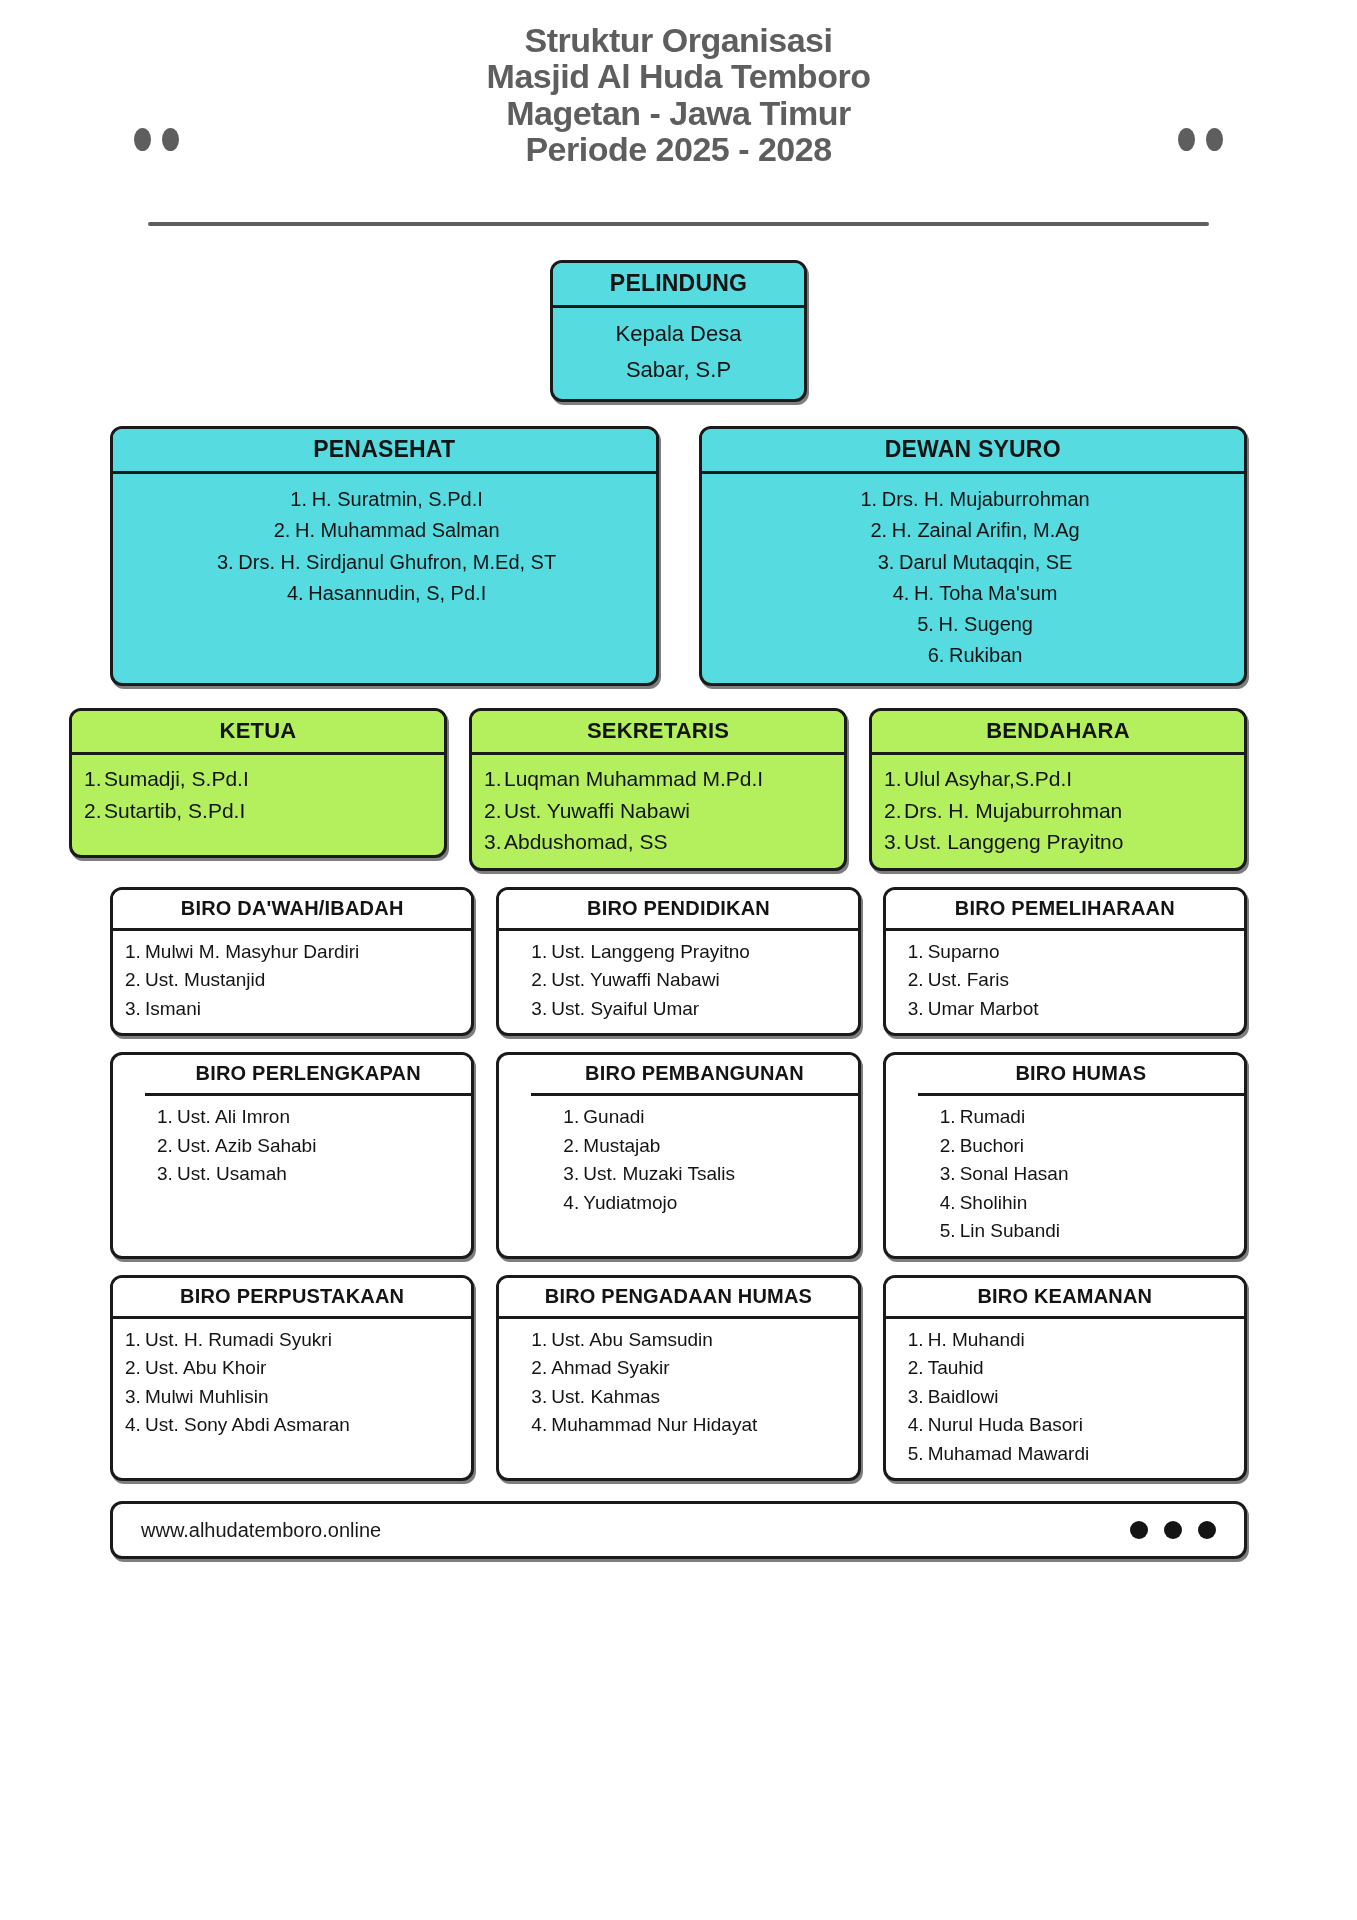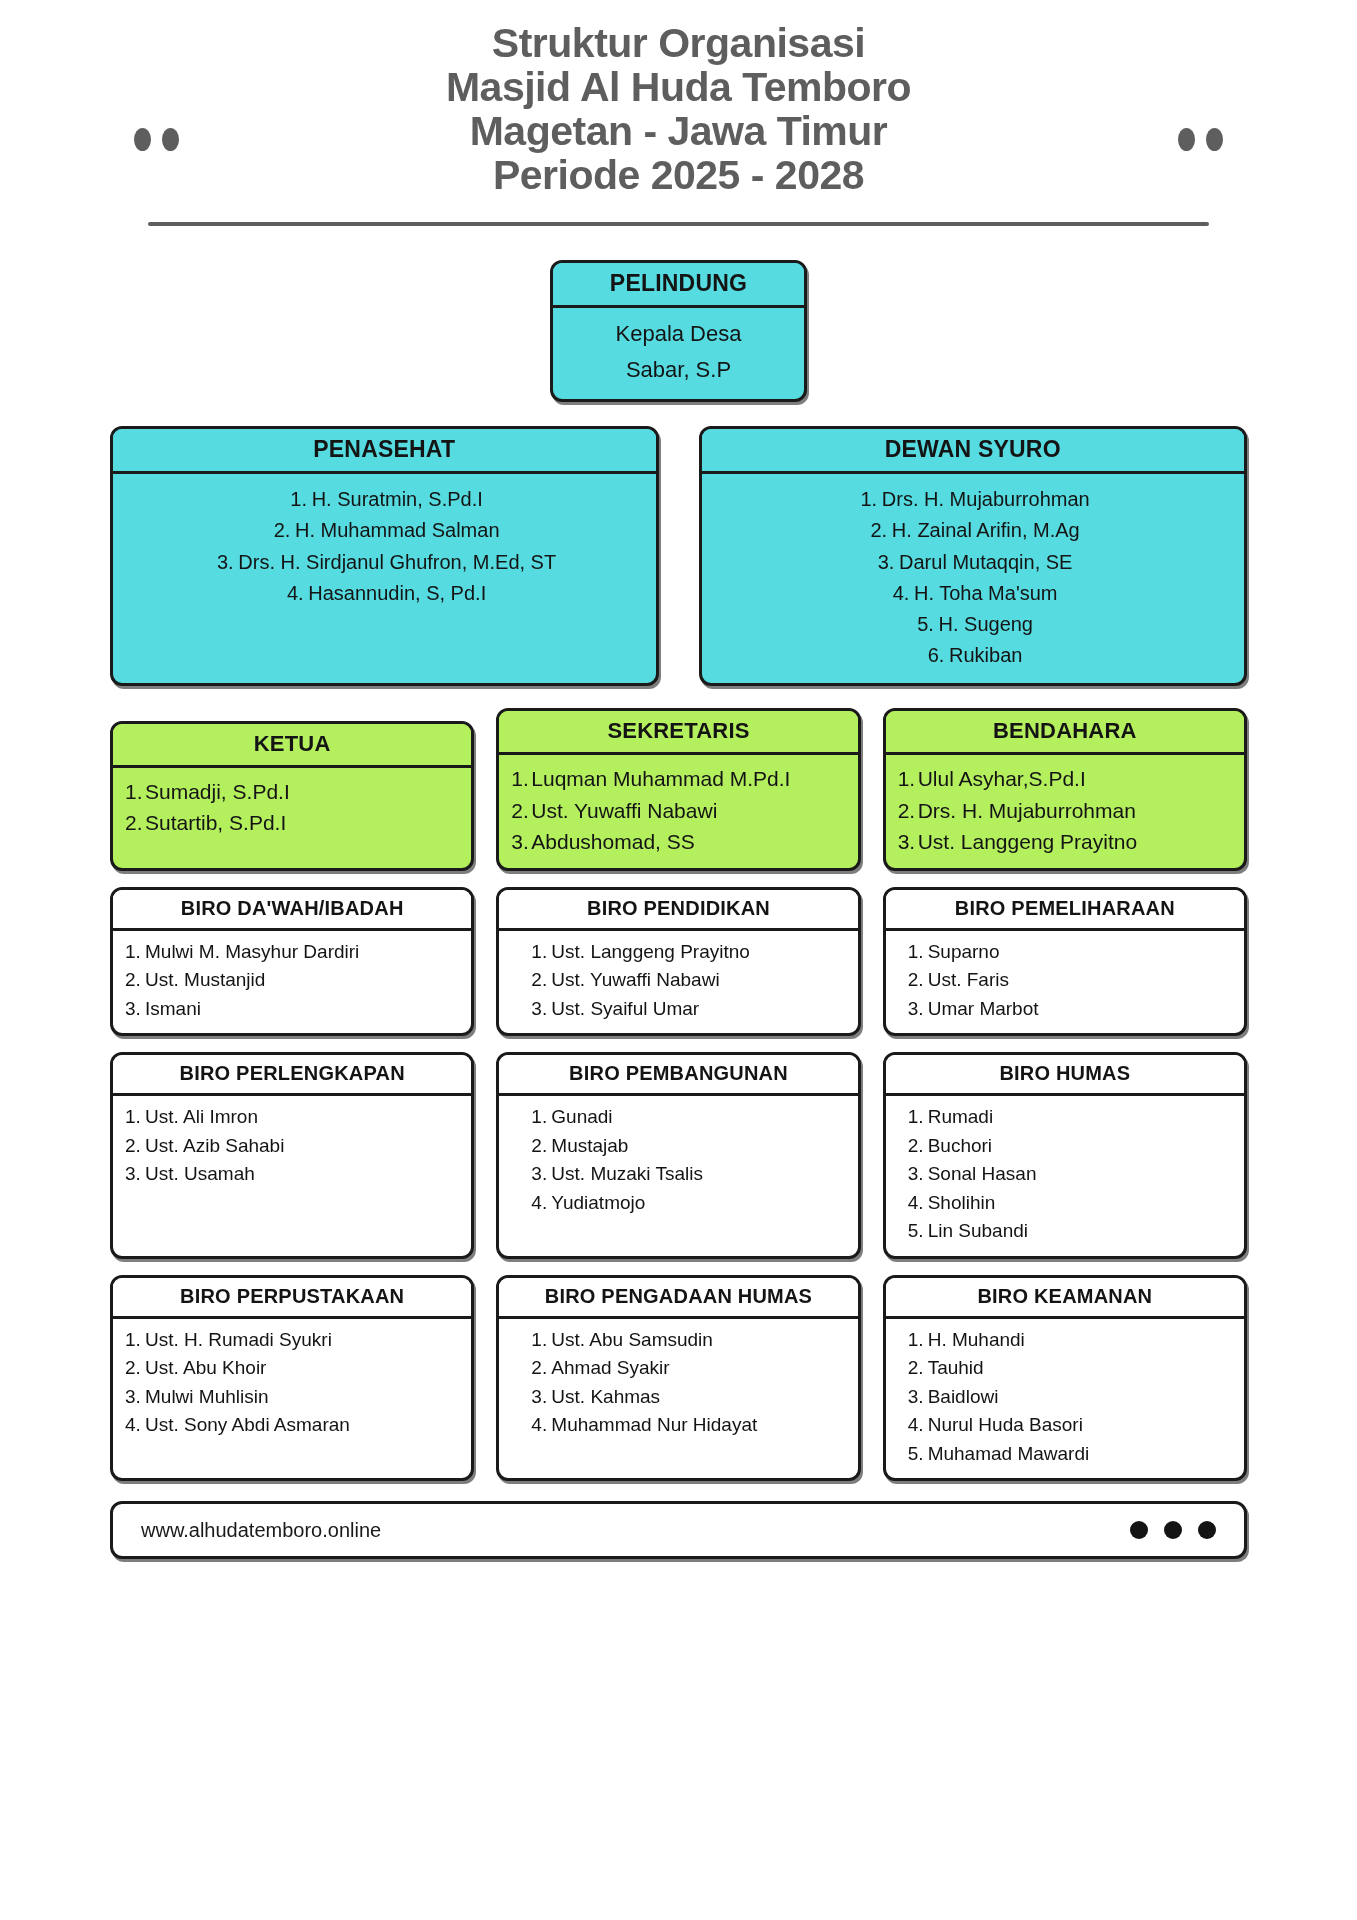--- a/index.html
+++ b/index.html
@@ -23,21 +23,21 @@
   .header {
     position: relative;
     padding-top: 22px;
     height: 272px;
   }
 
   .title-block {
     text-align: center;
     color: #5e5e5e;
     font-weight: bold;
-    font-size: 41px;
+    font-size: 34px;
     line-height: 1.07;
     letter-spacing: -0.5px;
     padding: 0 170px;
   }
   .title-line { display: block; white-space: nowrap; }
 
   .dots-left, .dots-right {
     position: absolute;
     top: 128px;
     display: flex;
@@ -123,43 +123,43 @@
   .row-two .card { flex: 1; min-height: 232px; }
   .row-two .card-head { font-size: 23px; }
   .row-two .card-body { font-size: 20px; padding: 10px 20px 12px; text-align: center; }
   .row-two .card-body .li { line-height: 1.56; }
   .num { display: inline-block; min-width: 26px; }
 
   
   .row-three {
     display: flex;
     gap: 22px;
-    padding: 22px 110px 0 110px;
-    align-items: flex-end;
+    padding: 22px 110px 0 69px;
+    align-items: flex-start;
   }
   .row-three .card { flex: 1; min-height: 150px; }
   .row-three .card-head { font-size: 22px; }
   .row-three .card-body { font-size: 21px; padding: 8px 10px 10px 12px; }
   .row-three .card-body .li { line-height: 1.5; }
   .numc { display: inline-block; min-width: 20px; }
 
   
   .row-biro {
     display: flex;
     gap: 22px;
     padding: 16px 110px 0 110px;
     align-items: stretch;
   }
   .row-biro .card { flex: 1; }
   .row-biro .card-head { font-size: 20px; padding: 7px 4px 8px; }
   .row-biro .card-body { font-size: 19px; padding: 7px 10px 10px 12px; }
   .row-biro .card-body .li { line-height: 1.5; }
 
   .biro-r1 .card { min-height: 132px; }
-  .biro-r2 .card { min-height: 178px; }
+  .biro-r2 .card { min-height: 178px; padding-left: 32px; }
   .biro-r3 .card { min-height: 170px; }
 
   .biro-r1 .c1 .card-body, .biro-r2 .c1 .card-body,
   .biro-r3 .c1 .card-body { padding-left: 12px; }
   .biro-r1 .c2 .card-body, .biro-r2 .c2 .card-body,
   .biro-r3 .c2 .card-body { padding-left: 32px; }
   .biro-r1 .c3 .card-body, .biro-r2 .c3 .card-body,
   .biro-r3 .c3 .card-body { padding-left: 22px; }
 
   

